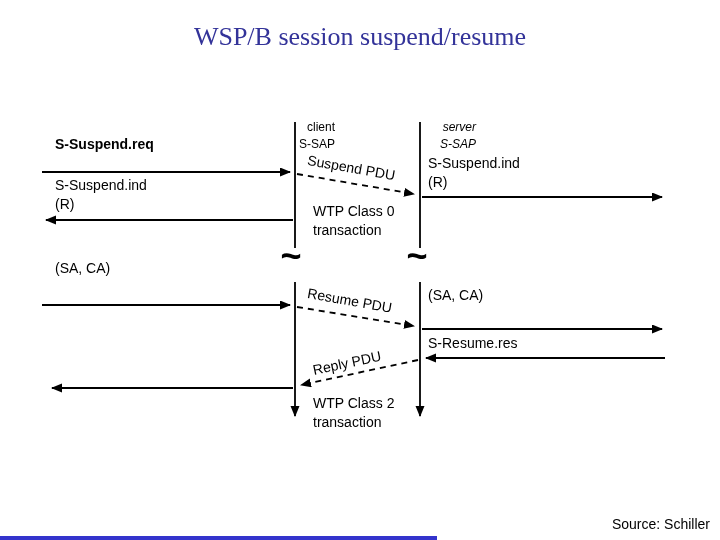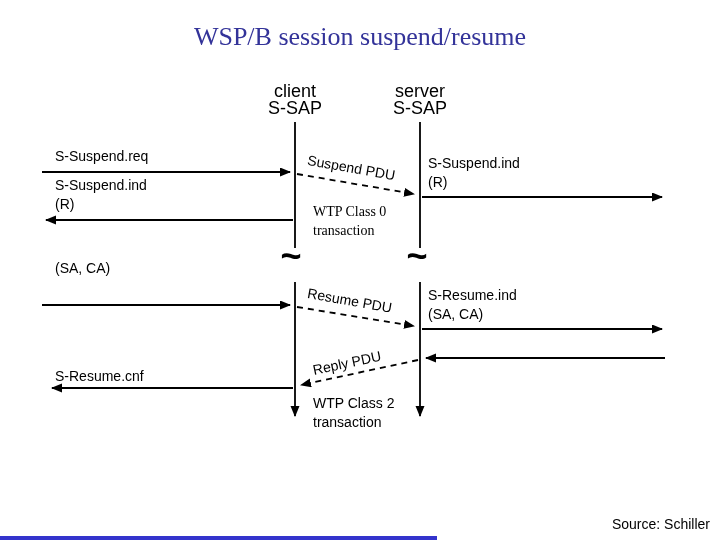--- a/index.html
+++ b/index.html
@@ -40,33 +40,34 @@
     position: absolute;
     font-size: 14px;
     line-height: 19px;
     color: var(--diagram);
     white-space: nowrap;
   }
   .lbl span { display: block; }
   .lifeline-header {
     position: absolute;
     width: 80px;
-    text-align: center;
-    font-size: 18px;
+    text-align: right;
+    font-size: 12px;
     line-height: 17px;
     color: var(--diagram);
+    margin-top: 36px;
   }
   .lifeline-header span { display: block; }
   .client-header { left: 255px; top: 83px; }
-  .server-header { left: 380px; top: 83px; }
-
-  .suspend-req-label   { left: 55px;  top: 147px; }
+  .server-header { left: 396px; top: 83px; font-style: italic; }
+
+  .suspend-req-label   { left: 55px;  top: 135px; font-weight: bold; }
   .suspend-ind-client  { left: 55px;  top: 176px; }
   .suspend-ind-server  { left: 428px; top: 154px; }
-  .wtp-class0-label    { left: 313px; top: 202px; font-family: Liberation Serif, serif; }
+  .wtp-class0-label    { left: 313px; top: 202px; }
   .resume-req-label    { left: 55px;  top: 259px; }
   .resume-ind-label    { left: 428px; top: 286px; }
   .resume-res-label    { left: 428px; top: 334px; }
   .resume-cnf-label    { left: 55px;  top: 367px; }
   .wtp-class2-label    { left: 313px; top: 394px; }
 
   .pdu-label {
     position: absolute;
     font-size: 14px;
     color: var(--diagram);
@@ -175,27 +176,26 @@
 
 
   <div class="lifeline-break break-client">~</div>
   <div class="lifeline-break break-server">~</div>
 
   <div class="lbl resume-req-label">
     <span>(SA, CA)</span>
   </div>
   <div class="pdu-label resume-pdu-label">Resume PDU</div>
   <div class="lbl resume-ind-label">
-    <span>S-Resume.ind</span>
     <span>(SA, CA)</span>
   </div>
+  <div class="lbl resume-res-label">
+    <span>S-Resume.res</span>
+  </div>
   <div class="pdu-label reply-pdu-label">Reply PDU</div>
-  <div class="lbl resume-cnf-label">
-    <span>S-Resume.cnf</span>
-  </div>
   <div class="lbl wtp-class2-label">
     <span>WTP Class 2</span>
     <span>transaction</span>
   </div>
 
   <div class="source-label">Source: Schiller</div>
   <div class="accent-bar"></div>
 
 </div>
 

